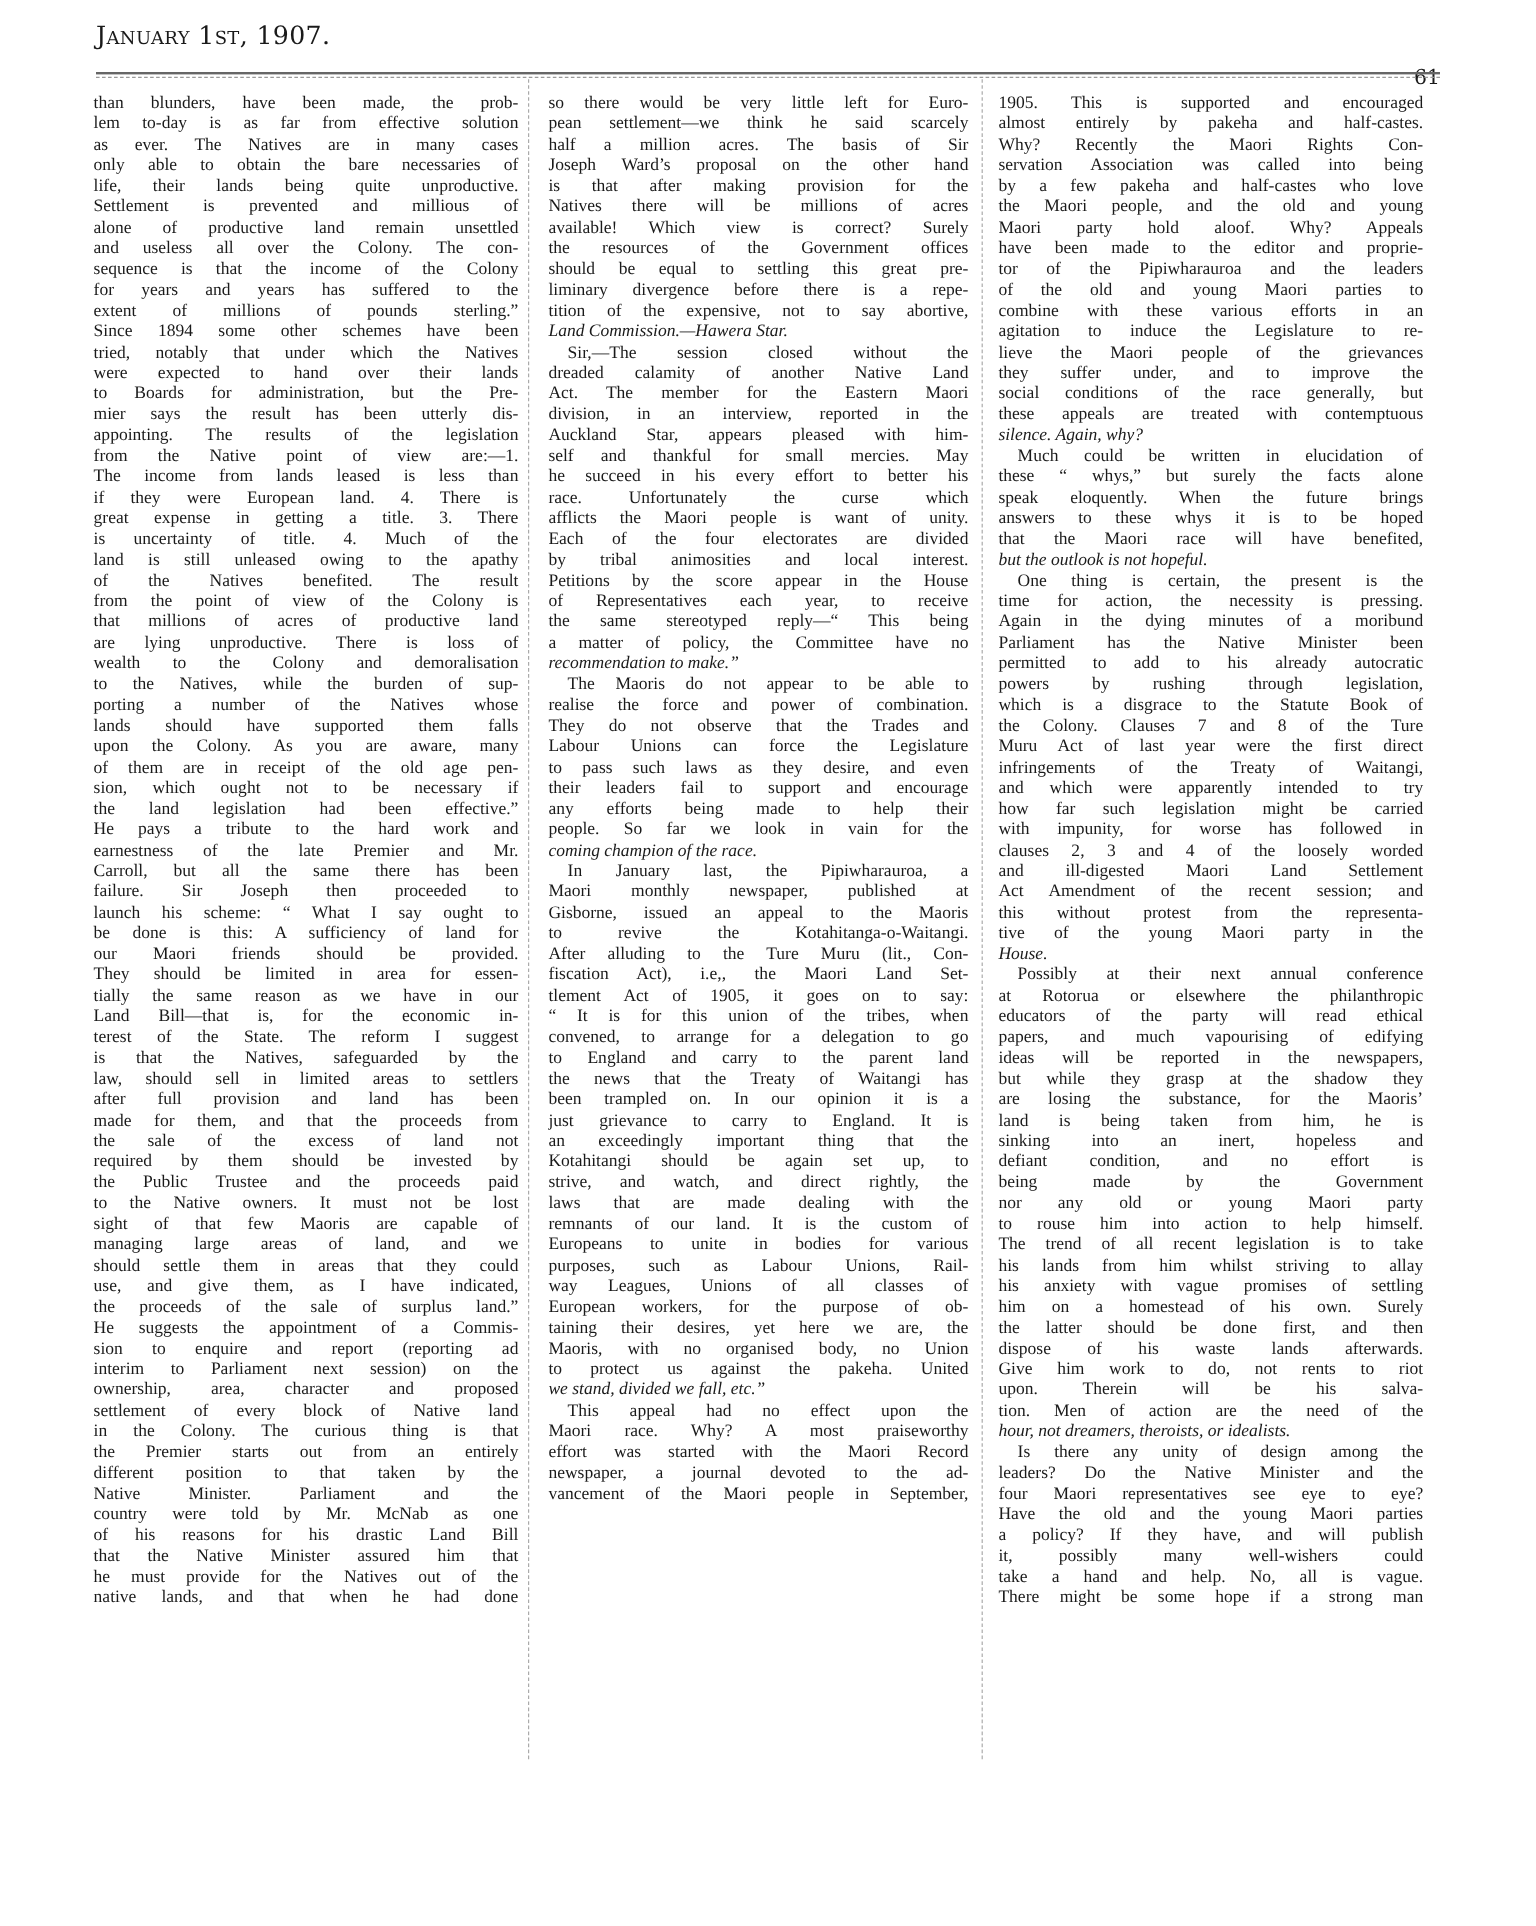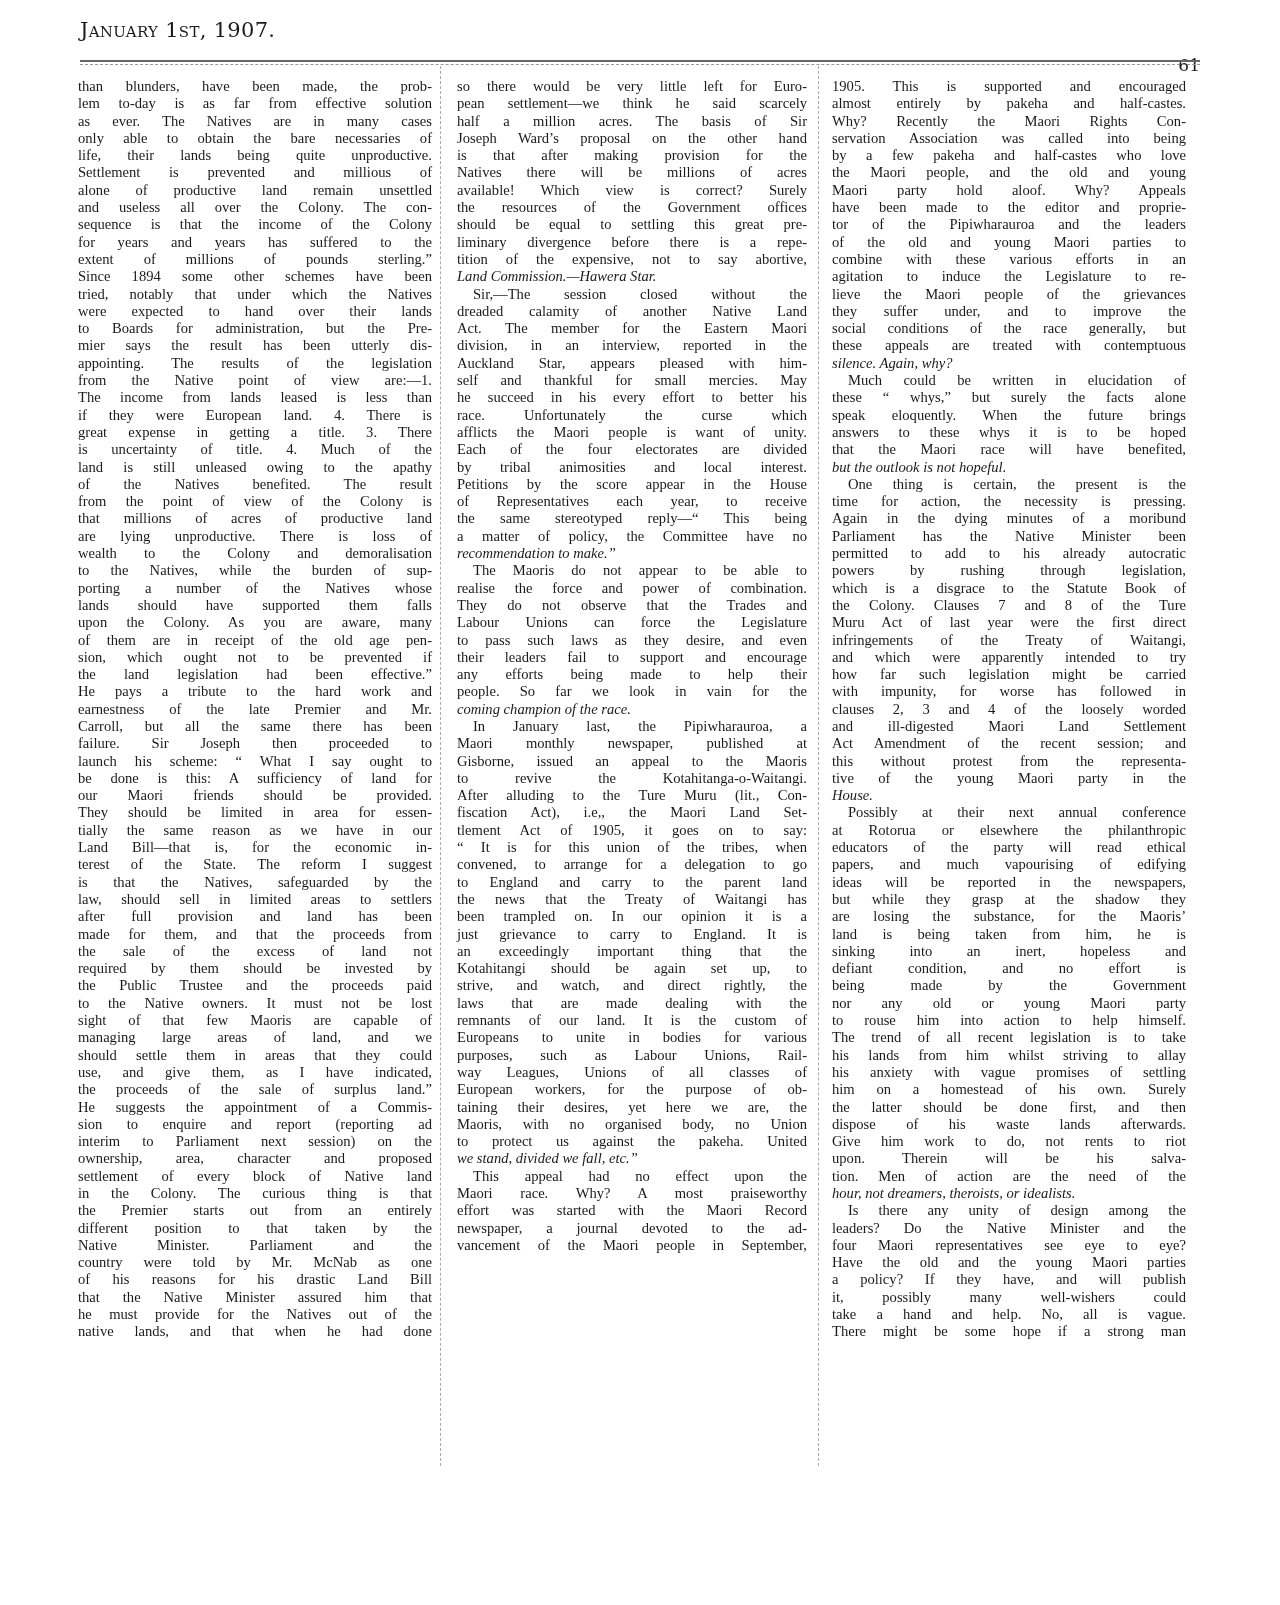--- a/index.html
+++ b/index.html
@@ -64,21 +64,21 @@
     <div class="line">of the Natives benefited.  The result</div>
     <div class="line">from the point of view of the Colony is</div>
     <div class="line">that millions of acres of productive land</div>
     <div class="line">are lying unproductive.  There is loss of</div>
     <div class="line">wealth to the Colony and demoralisation</div>
     <div class="line">to the Natives, while the burden of sup-</div>
     <div class="line">porting a number of the Natives whose</div>
     <div class="line">lands should have supported them falls</div>
     <div class="line">upon the Colony.  As you are aware, many</div>
     <div class="line">of them are in receipt of the old age pen-</div>
-    <div class="line">sion, which ought not to be prevented if</div>
+    <div class="line">sion, which ought not to be necessary if</div>
     <div class="line">the land legislation had been effective.”</div>
     <div class="line">He pays a tribute to the hard work and</div>
     <div class="line">earnestness of the late Premier and Mr.</div>
     <div class="line">Carroll, but all the same there has been</div>
     <div class="line">failure.  Sir Joseph then proceeded to</div>
     <div class="line">launch his scheme: “ What I say ought to</div>
     <div class="line">be done is this: A sufficiency of land for</div>
     <div class="line">our Maori friends should be provided.</div>
     <div class="line">They should be limited in area for essen-</div>
     <div class="line">tially the same reason as we have in our</div>

